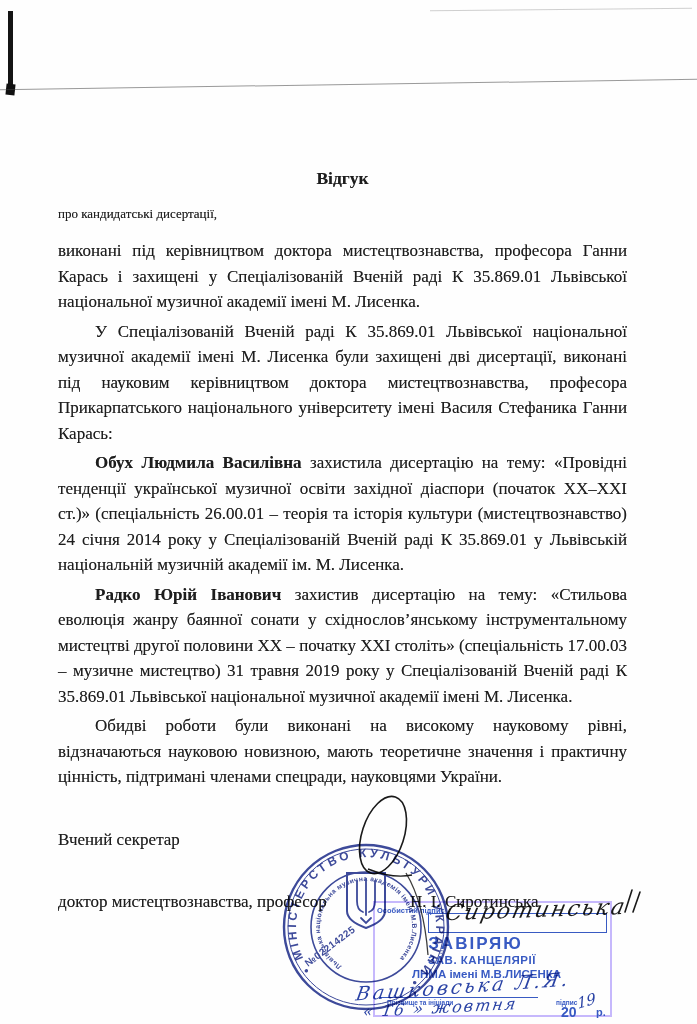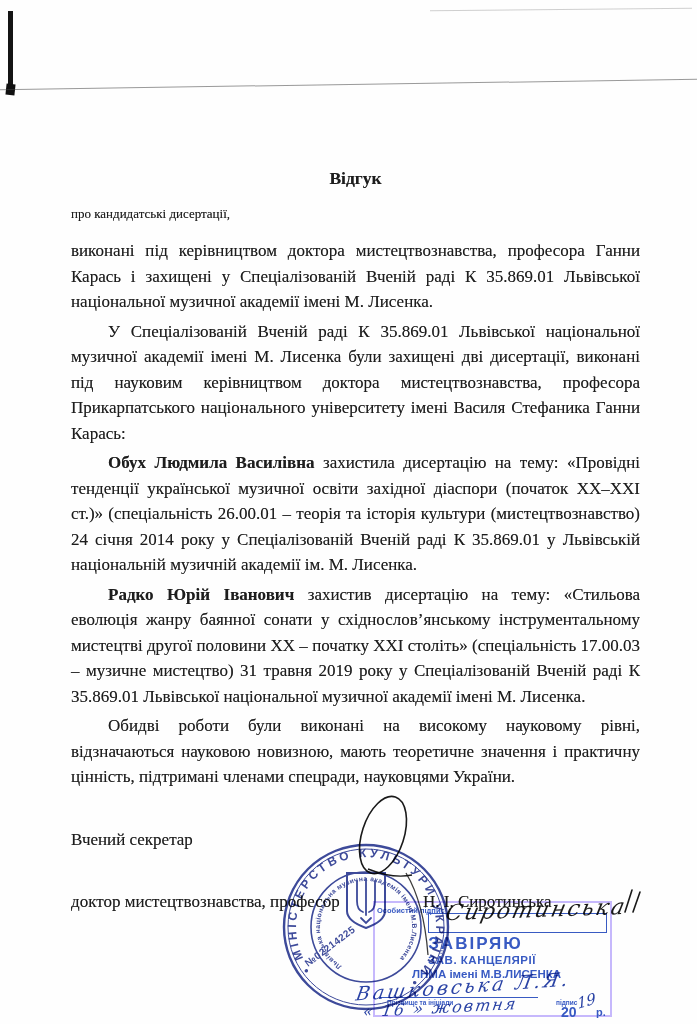--- a/index.html
+++ b/index.html
@@ -8,21 +8,21 @@
     background:#fefefe; overflow:hidden;
     font-family:"Liberation Serif", serif; color:#1d1d1d;
   }
   
   .edge-bar{position:absolute; left:8px; top:11px; width:5px; height:80px; background:#141414;}
   .edge-blob{position:absolute; left:6px; top:84px; width:9px; height:11px; background:#101010; transform:rotate(6deg);}
   .scan-line{position:absolute; left:-4px; top:84px; width:705px; height:1px; background:rgba(70,70,70,.55); transform:rotate(-0.85deg);}
   .scan-line-2{position:absolute; left:430px; top:9px; width:262px; height:1px; background:rgba(120,120,120,.35); transform:rotate(-0.6deg);}
 
   
-  .doc{position:absolute; left:71px; top:166px; width:569px; z-index:1;
+  .doc{position:absolute; left:58px; top:166px; width:569px; z-index:1;
        text-shadow:0 0 .4px rgba(0,0,0,.45);}
   .doc-title{font-size:17.5px; font-weight:bold; text-align:center; line-height:24px; margin:0 0 12px 0;}
   .doc-subtitle{font-size:13px; text-align:left; line-height:24px; margin:0 0 12px 0;}
   .doc p{font-size:17px; line-height:25.5px; text-align:justify; margin:0 0 4px 0;}
   .doc p.indent{text-indent:37px;}
   .sig-block{margin-top:12px; font-size:17px;}
   .sig-block .sig-line{line-height:25.5px; margin-bottom:11px; position:relative;margin-top:37px;}
   .sig-name{position:absolute; left:352px; top:0; white-space:nowrap;}
 
   

